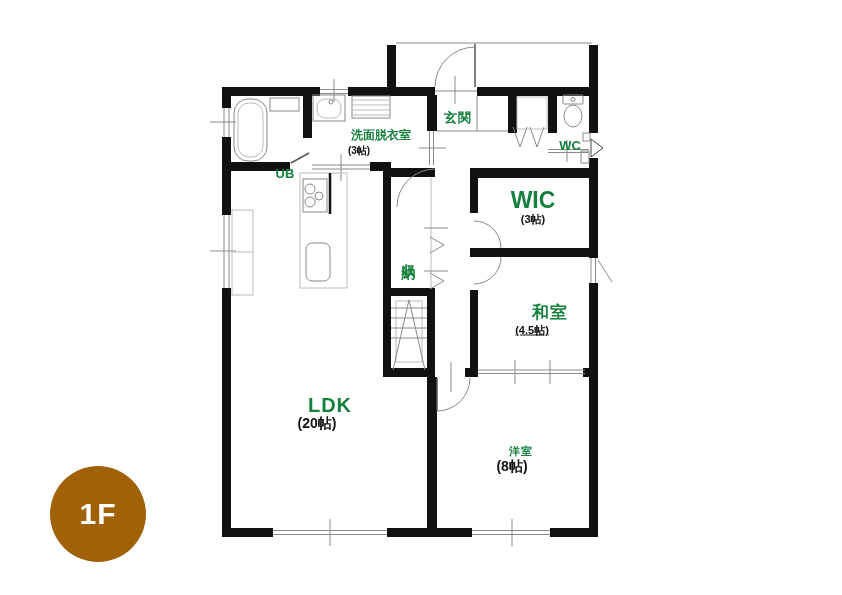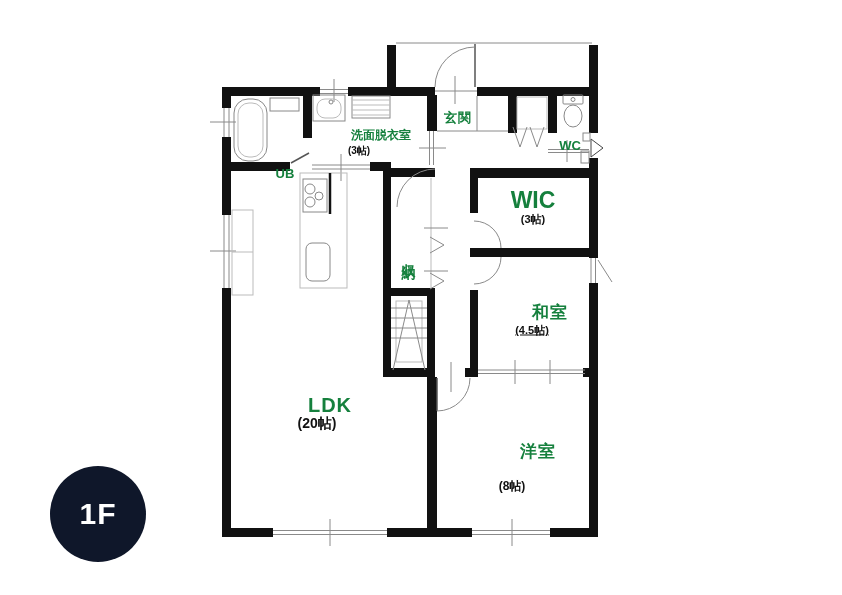--- a/index.html
+++ b/index.html
@@ -5,21 +5,21 @@
   html,body{margin:0;padding:0;background:#ffffff;}
   #stage{position:relative;width:842px;height:595px;background:#ffffff;overflow:hidden;
          font-family:"Liberation Sans","DejaVu Sans",sans-serif;}
   #plan-svg{position:absolute;left:0;top:0;}
   .room-label{position:absolute;transform:translate(-50%,-50%);font-weight:bold;color:#15803d;
               white-space:nowrap;letter-spacing:1px;line-height:1;}
   .size-label{position:absolute;transform:translate(-50%,-50%);font-weight:bold;color:#111;
               white-space:nowrap;line-height:1;}
   .vertical{writing-mode:vertical-rl;text-orientation:upright;letter-spacing:2px;}
   #floor-badge{position:absolute;left:50px;top:466px;width:96px;height:96px;border-radius:50%;
-               background:#0f172a;color:#ffffff;display:flex;align-items:center;justify-content:center;
+               background:#a16207;color:#ffffff;display:flex;align-items:center;justify-content:center;
                font-size:30px;font-weight:bold;letter-spacing:1px;}
   .wall{fill:#111111;}
   .thin{stroke:#8a8a8a;stroke-width:1;fill:none;}
   .lite{stroke:#bbbbbb;stroke-width:1;fill:none;}
   .fix{stroke:#888888;stroke-width:1;fill:none;}
   .leaf{stroke:#555555;stroke-width:1.5;fill:none;}
 </style>
 </head>
 <body>
 
@@ -175,22 +175,22 @@
     <g>
       <rect class="lite" x="396" y="301" width="26" height="61"></rect>
       <path class="thin" d="M391,308 L427,308 M391,318 L427,318 M391,328 L427,328 M391,338 L427,338"></path>
       <path class="thin" d="M409,300 L393,370 M409,300 L425,370"></path>
     </g>
   </svg>
 
   <div class="room-label" style="left:318px;top:405px;font-size:20px;margin-left:12px;">LDK</div>
   <div class="size-label" style="left:317px;top:423px;font-size:14px;">(20帖)</div>
 
-  <div class="room-label" style="left:538px;top:451px;font-size:17px;">洋室</div>
-  <div class="size-label" style="left:512px;top:486px;font-size:12px;">(8帖)</div>
+  <div class="room-label" style="left:521px;top:451px;font-size:11px;">洋室</div>
+  <div class="size-label" style="left:512px;top:466px;font-size:14px;">(8帖)</div>
 
   <div class="room-label" style="left:534px;top:312px;font-size:17px;margin-left:16px;">和室</div>
   <div class="size-label" style="left:532px;top:330px;font-size:11px;text-decoration:underline;">(4.5帖)</div>
 
   <div class="room-label" style="left:533px;top:200px;font-size:23px;letter-spacing:0;">WIC</div>
   <div class="size-label" style="left:533px;top:219px;font-size:11px;">(3帖)</div>
 
   <div class="room-label" style="left:361px;top:135px;font-size:12px;letter-spacing:0;margin-left:20px;">洗面脱衣室</div>
   <div class="size-label" style="left:359px;top:151px;font-size:10px;">(3帖)</div>
 

